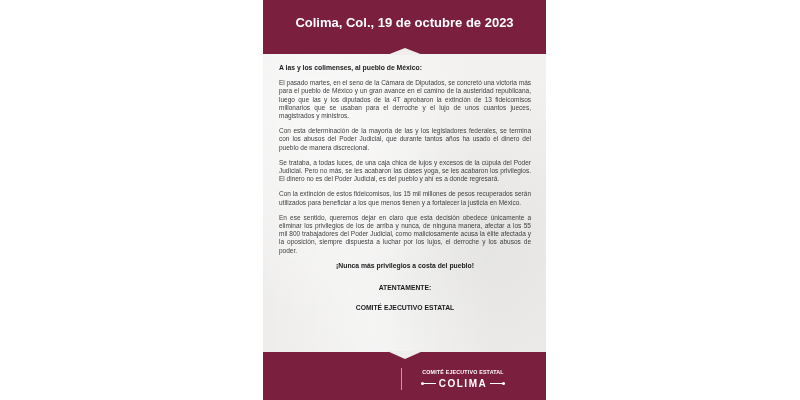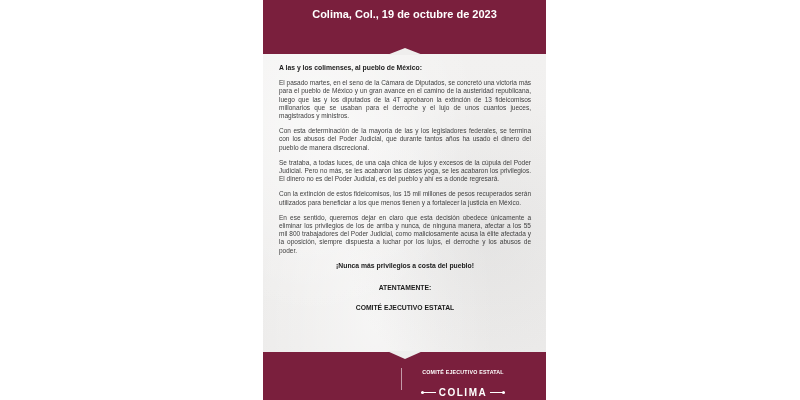--- a/index.html
+++ b/index.html
@@ -27,21 +27,21 @@
     position: absolute; left: 50%; bottom: -1px; transform: translateX(-50%);
     width: 0; height: 0;
     border-left: 18px solid transparent; border-right: 18px solid transparent;
     border-bottom: 7px solid #efeeed;
   }
   .title {
     font-weight: 800; font-size: 19px; letter-spacing: 0.5px;
     margin-top: 10px; line-height: 20px;
   }
   .subtitle {
-    font-weight: 700; font-size: 11px; margin-top: 9px; line-height: 10px;
+    font-weight: 700; font-size: 13px; margin-top: 18px; line-height: 10px;
   }
   .content {
     position: absolute; left: 16px; top: 64px; width: 252px;
     color: #3d3d3d; font-size: 6.5px; line-height: 8.2px;
   }
   .greeting { font-weight: 700; color: #1a1a1a; font-size: 6.8px; margin: 0 0 7px 0; }
   .para { margin: 0 0 7px 0; text-align: justify; }
   .slogan { font-weight: 700; color: #1a1a1a; text-align: center; font-size: 6.8px; margin: 0 0 14px 0; }
   .sign { font-weight: 700; color: #1a1a1a; text-align: center; font-size: 6.8px; margin: 0 0 12px 0; }
   .footer {
@@ -53,21 +53,21 @@
     width: 0; height: 0;
     border-left: 18px solid transparent; border-right: 18px solid transparent;
     border-top: 8px solid #efeeed;
   }
   .brand { position: absolute; left: 62px; top: 16px; text-align: left; }
   .brand-name { font-weight: 800; font-size: 17px; line-height: 15px; letter-spacing: 0.3px; }
   .brand-tag { font-size: 4.5px; line-height: 6px; margin-top: 1px; }
   .divider { position: absolute; left: 138px; top: 16px; width: 1px; height: 22px; background: rgba(255,255,255,0.55); }
   .committee { position: absolute; left: 150px; top: 17px; width: 100px; text-align: center; }
   .committee-top { font-weight: 700; font-size: 5.3px; line-height: 7px; letter-spacing: 0.2px; }
-  .committee-bottom { display: flex; align-items: center; justify-content: center; gap: 3px; margin-top: 11px; }
+  .committee-bottom { display: flex; align-items: center; justify-content: center; gap: 3px; margin-top: 2px; }
   .committee-name { font-weight: 800; font-size: 10px; letter-spacing: 1.5px; line-height: 11px; }
   .line-deco { width: 15px; height: 1px; background: #fff; position: relative; }
   .line-deco.left::before, .line-deco.right::after {
     content: ""; position: absolute; top: -1px; width: 3px; height: 3px; background: #fff; border-radius: 50%;
   }
   .line-deco.left::before { left: 0; }
   .line-deco.right::after { right: 0; }
 </style>
 </head>
 <body>

